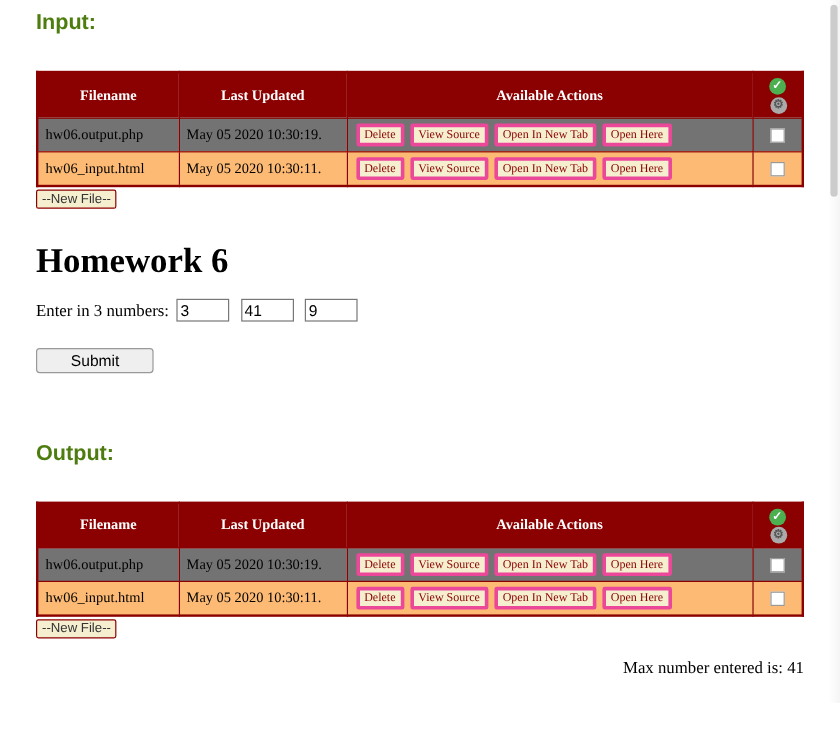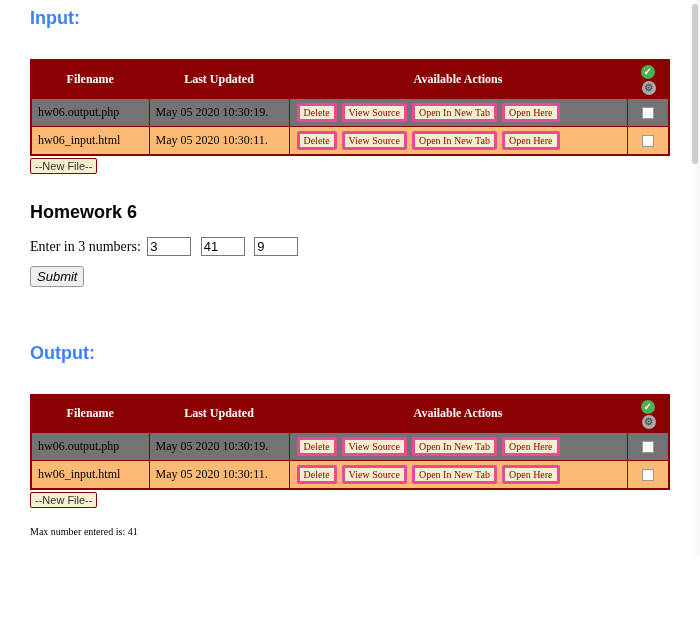--- a/index.html
+++ b/index.html
@@ -10,21 +10,21 @@
     font-size: 13px;
     color: #000;
     background: #fff;
     width: 700px;
     position: relative;
   }
   .section-label {
     font-family: Arial, Helvetica, sans-serif;
     font-weight: 700;
     font-size: 18px;
-    color: #3b82f6;
+    color: #4d7c0f;
     margin: 8px 0 30px 0;
   }
   table.file-table {
     border-collapse: collapse;
     border: 2px solid #8b0000;
     width: 100%;
     font-size: 12px;
   }
   table.file-table th {
     background: #8b0000;
@@ -78,52 +78,51 @@
     border: 1px solid #8b0000;
     color: #333;
     font-size: 11px;
     padding: 1px 4px;
     margin-top: 2px;
     border-radius: 2px;
     cursor: pointer;
     font-family: Arial, sans-serif;
   }
   h1.hw-title {
-    font-family: Liberation Sans, sans-serif;
+    font-family: Liberation Serif, serif;
     font-weight: 700;
-    font-size: 18px;
+    font-size: 29px;
     margin: 28px 0 14px 0;
   }
   .form-line { font-size: 14px; margin-bottom: 6px; }
   input.num {
     width: 44px;
     font-size: 13px;
     border: 1px solid #777;
     padding: 1px 2px;
     margin: 0 3px;
   }
   button.submit-btn {
     font-size: 13px;
-    padding: 2px 6px;
+    padding: 2px 28px;
     background: #efefef;
     border: 1px solid #999;
     border-radius: 3px;
     cursor: pointer;
-    margin-top: 4px;
-    font-style: italic;
+    margin-top: 16px;
   }
   .checkbox-cell { text-align: center; width: 30px; }
   .checkbox-box {
     display: inline-block;
     width: 12px; height: 12px;
     border: 1px solid #999;
     background: #fff;
     vertical-align: middle;
   }
-  .result-line { font-size: 10px; margin-top: 18px; }
+  .result-line { font-size: 14px; margin-top: 18px; text-align: right; }
   .scroll-edge {
     position: absolute;
     right: 0; top: 0; bottom: 0;
     width: 10px;
     background: linear-gradient(to right, rgba(0,0,0,0), rgba(0,0,0,0.04));
   }
   .scroll-thumb {
     position: absolute;
     right: 2px; top: 4px;
     width: 6px; height: 160px;

